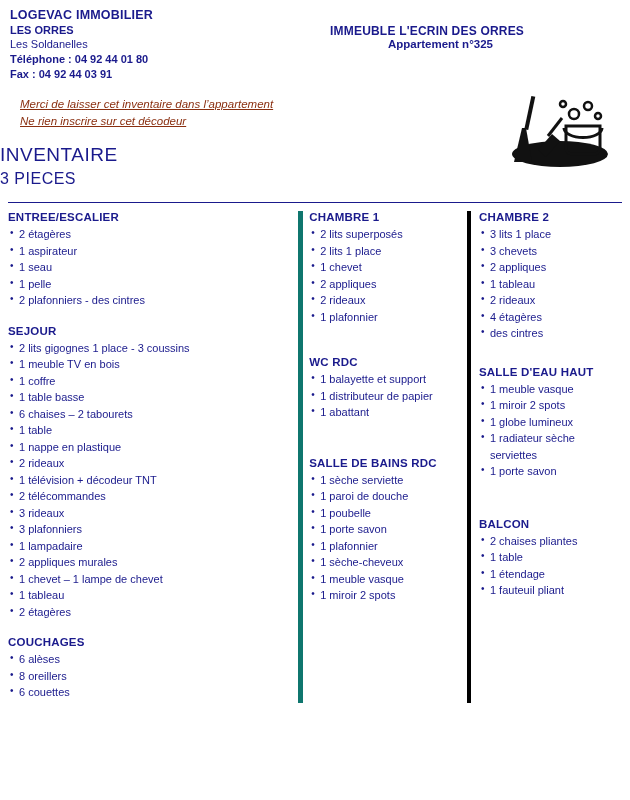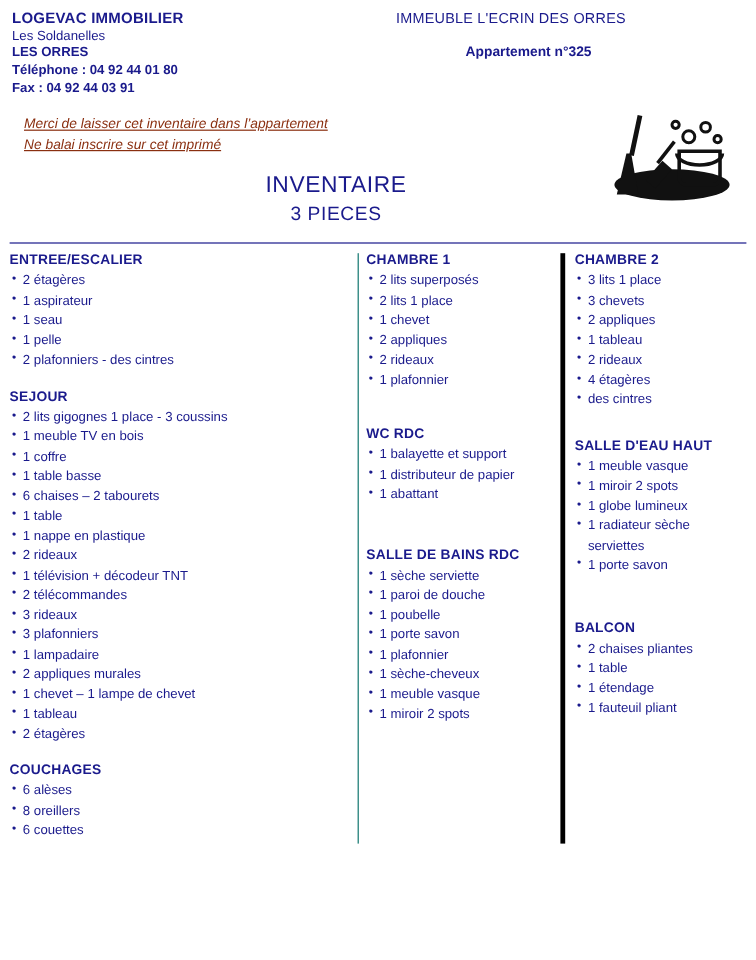--- a/index.html
+++ b/index.html
@@ -45,23 +45,23 @@
     font-weight: bold;
   }
   .contact-row {
     font-size: 11px;
     font-weight: bold;
     margin-top: 3px;
   }
   .building-name {
     position: absolute;
     left: 330px;
-    top: 8px;
+    top: 24px;
     font-size: 12px;
-    font-weight: normal;
+    font-weight: bold;
     color: #1a1a8c;
     letter-spacing: .2px;
   }
   .apartment {
     position: absolute;
     left: 388px;
     top: 38px;
     font-size: 11.5px;
     font-weight: bold;
     color: #1a1a8c;
@@ -85,21 +85,21 @@
   .illustration {
     position: absolute;
     right: 18px;
     top: 92px;
     width: 110px;
     height: 78px;
   }
 
   
   .title-block {
-    text-align: center;
+    text-align: left;
     margin-top: 14px;
     padding-right: 70px;
   }
   .title-main {
     font-size: 19px;
     color: #1a1a8c;
     letter-spacing: .5px;
   }
   .title-sub {
     font-size: 16px;
@@ -121,21 +121,21 @@
     margin-top: 8px;
     padding: 0 8px;
     box-sizing: border-box;
     position: relative;
   }
   .col {
     box-sizing: border-box;
     position: relative;
   }
   .col-1 { width: 296px; padding-right: 8px; }
-  .col-2 { width: 172px; padding-left: 6px; border-left: 1px solid #0f766e; }
+  .col-2 { width: 172px; padding-left: 6px; border-left: 5px solid #0f766e; }
   .col-3 { width: 158px; padding-left: 8px; border-left: 4px solid #000000; }
 
   .section {
     margin-bottom: 2px;
   }
   .section-title {
     font-size: 11.5px;
     font-weight: bold;
     color: #1a1a8c;
     margin-bottom: 3px;
@@ -165,31 +165,31 @@
     color: #1a1a8c;
   }
 </style>
 </head>
 <body>
 
 <div class="page">
 
   <div class="header">
     <div class="agency-name">LOGEVAC IMMOBILIER</div>
+    <div class="agency-line bold">LES ORRES</div>
     <div class="agency-line">Les Soldanelles</div>
-    <div class="agency-line bold">LES ORRES</div>
     <div class="contact-row">Téléphone :  04 92 44 01 80</div>
     <div class="contact-row">Fax      :  04 92 44 03 91</div>
     <div class="building-name">IMMEUBLE L'ECRIN DES ORRES</div>
     <div class="apartment">Appartement n°325</div>
   </div>
 
   <div class="notice">
     <div>Merci de laisser cet inventaire dans l’appartement</div>
-    <div>Ne balai inscrire sur cet imprimé</div>
+    <div>Ne rien inscrire sur cet décodeur</div>
   </div>
 
   <div class="illustration">
     <svg viewBox="0 0 110 78" width="110" height="78" xmlns="http://www.w3.org/2000/svg">
       <ellipse cx="58" cy="62" rx="48" ry="13" fill="#111111"></ellipse>
       <path d="M20 36 L12 70 L30 70 L24 36 Z" fill="#111111"></path>
       <rect x="26" y="4" width="4" height="34" transform="rotate(12 28 20)" fill="#111111"></rect>
       <path d="M64 34 h34 v22 a6 6 0 0 1 -6 6 h-22 a6 6 0 0 1 -6 -6 z" fill="none" stroke="#111111" stroke-width="3"></path>
       <path d="M62 36 a18 9 0 0 0 38 0" fill="none" stroke="#111111" stroke-width="3"></path>
       <circle cx="72" cy="22" r="5" fill="none" stroke="#111111" stroke-width="2.5"></circle>

